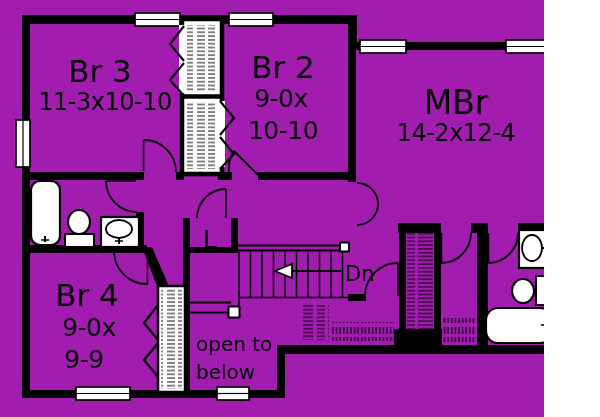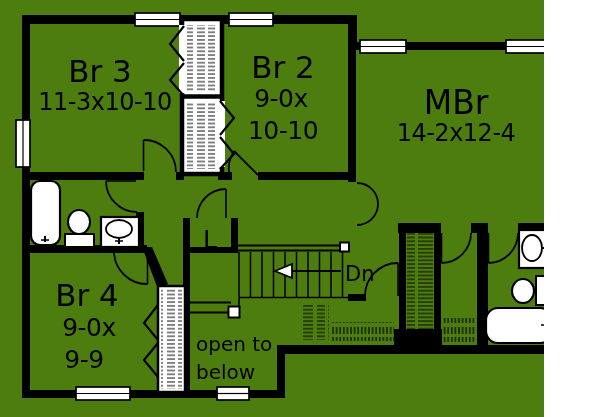--- a/index.html
+++ b/index.html
@@ -1,16 +1,16 @@
 <!DOCTYPE html>
 <html><head>
 <meta charset="utf-8">
 <style>
   html,body{margin:0;padding:0;background:#ffffff;}
-  .stage{width:544px;height:417px;position:relative;background:#4d7c0f;overflow:hidden;}
+  .stage{width:544px;height:417px;position:relative;background:#a21caf;overflow:hidden;}
   svg{display:block;}
   text{font-family:"DejaVu Sans", sans-serif;fill:#000;}
   .room-label{font-size:31px;}
   .room-dims{font-size:24px;letter-spacing:-0.5px;}
   .room-dims2{font-size:25px;letter-spacing:-0.5px;}
   .mbr-label{font-size:33px;}
   .small-label{font-size:25px;}
   .dn-label{font-size:21px;}
   .open-label{font-size:20px;}
   .wall{fill:#000;stroke:none;}

